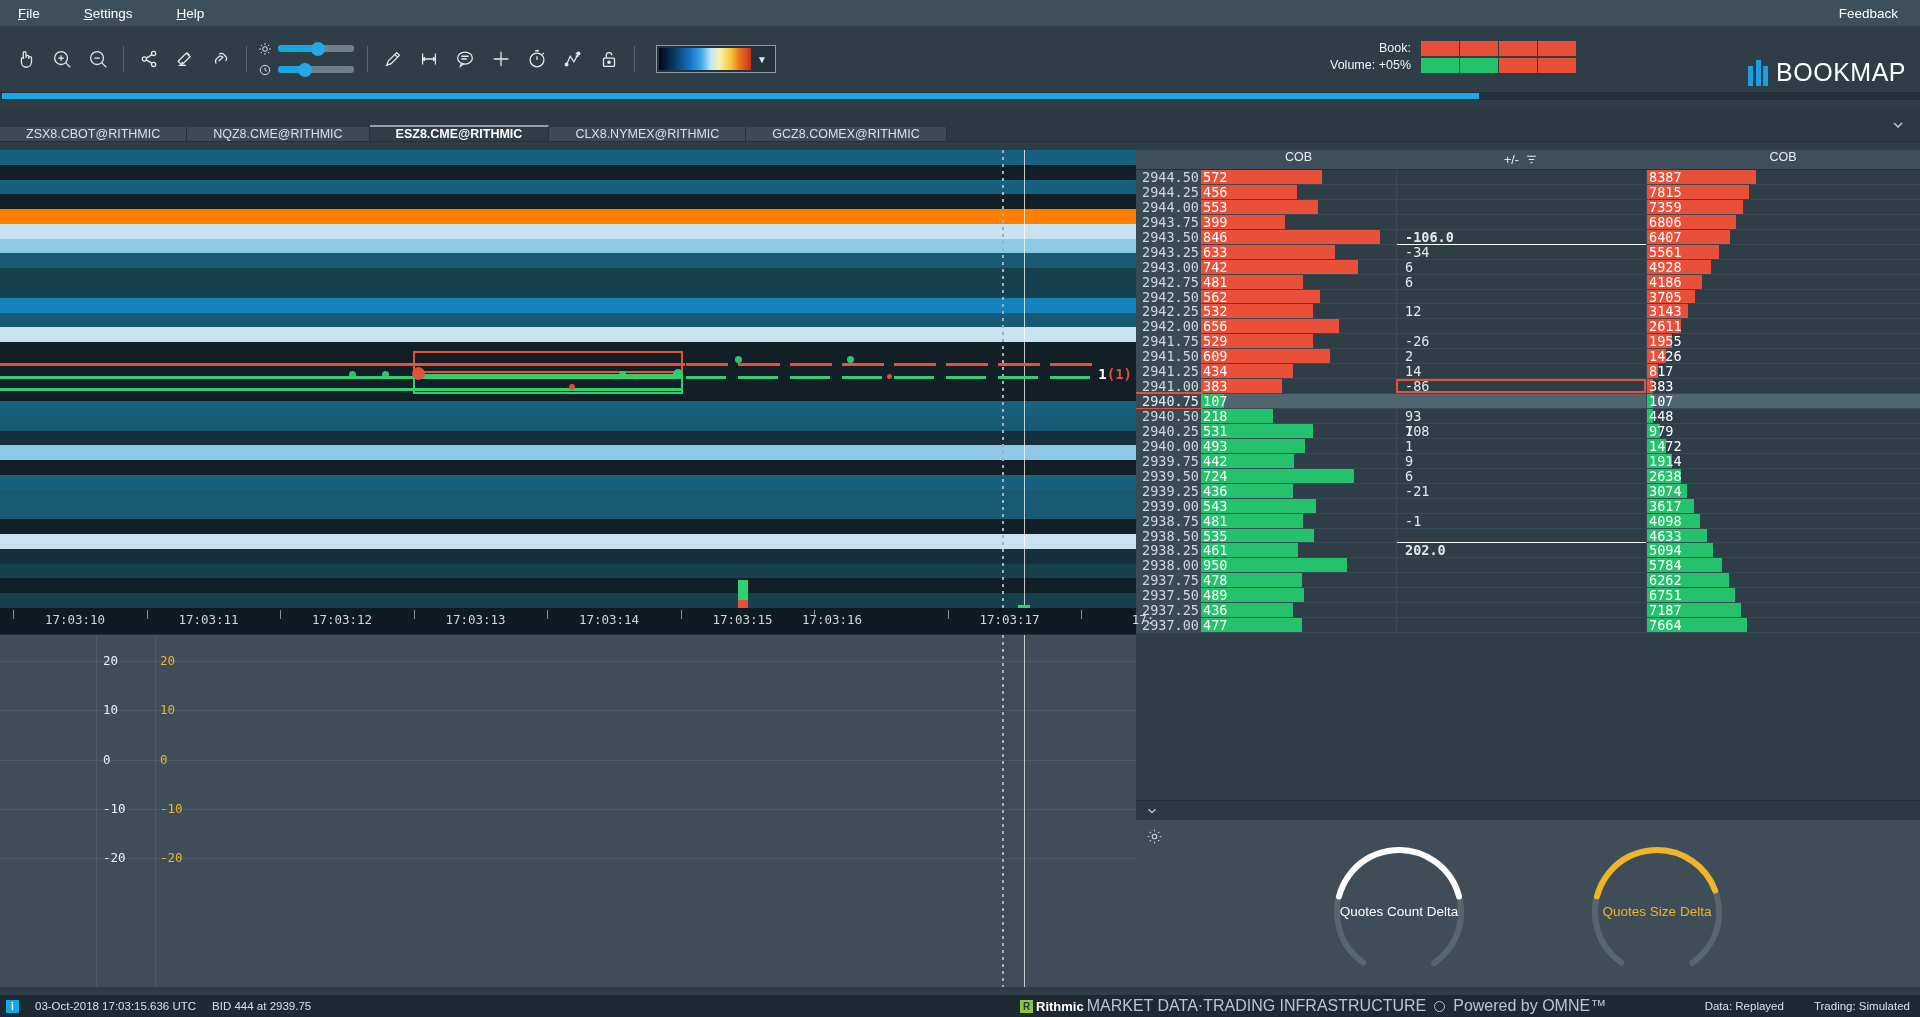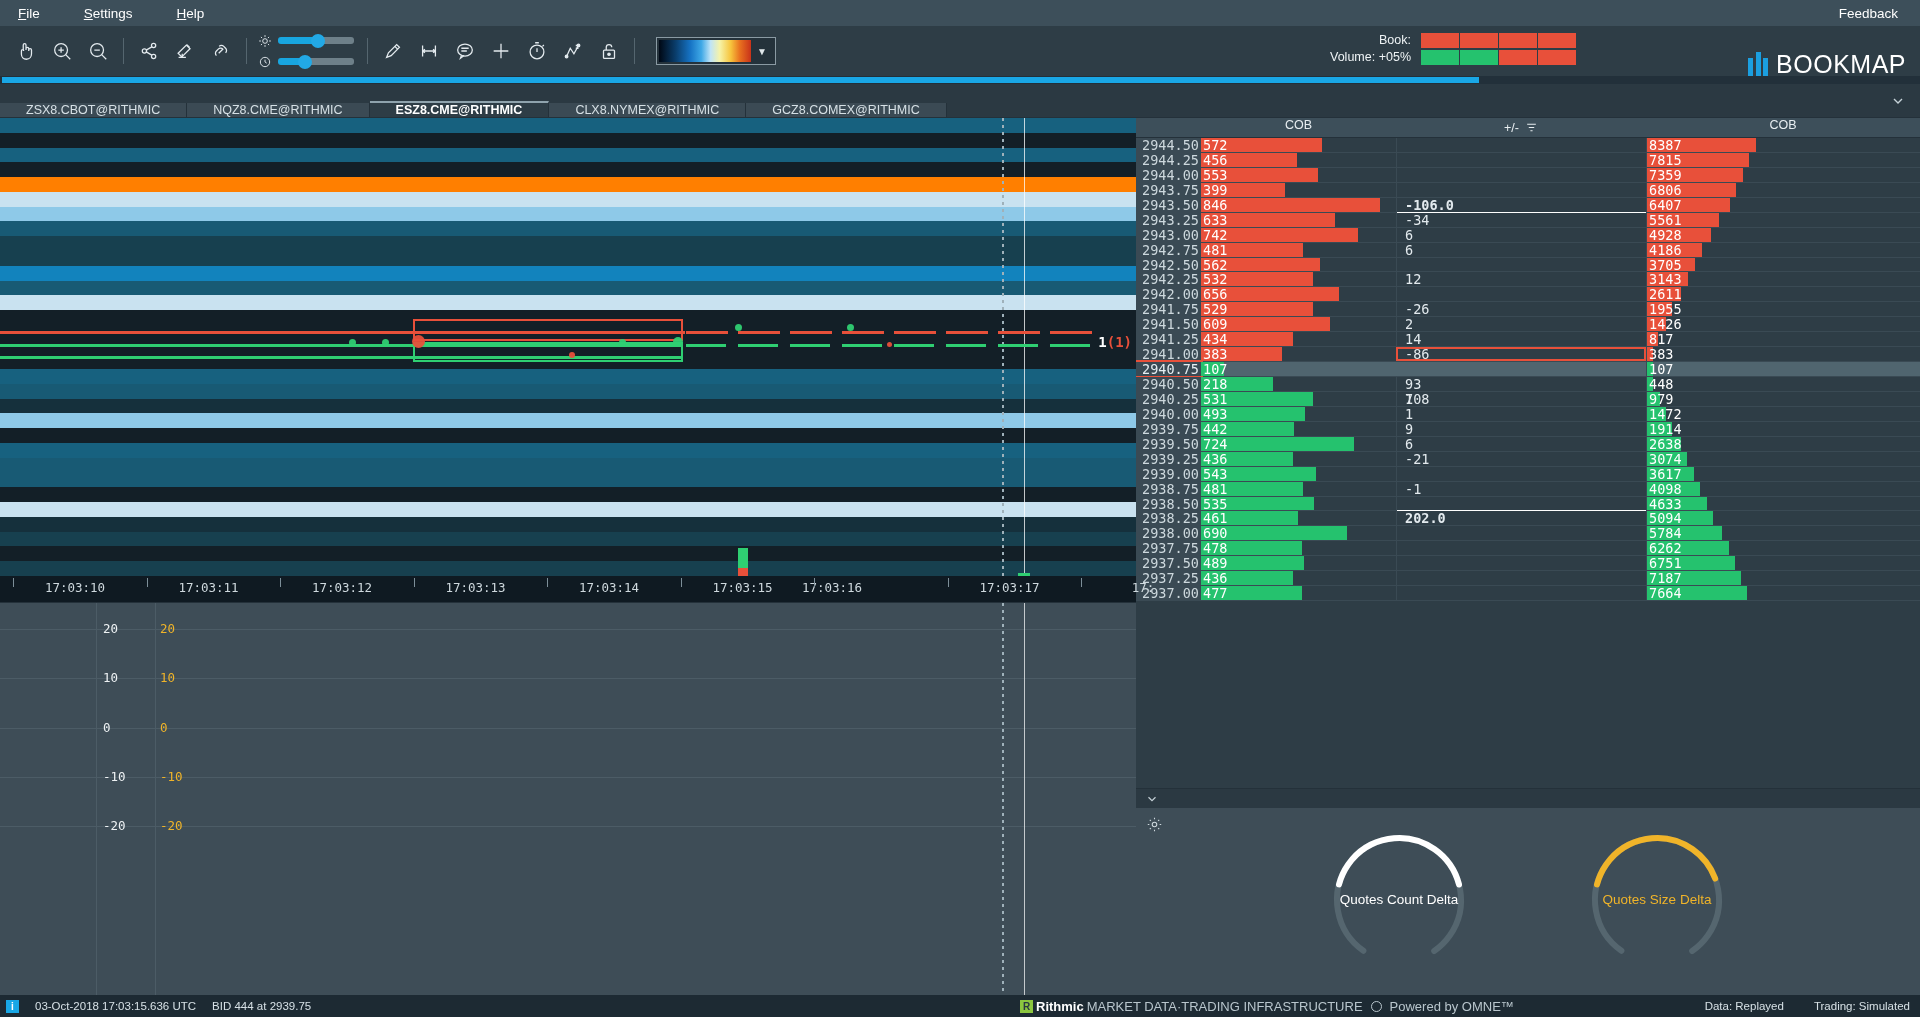--- a/index.html
+++ b/index.html
@@ -3,21 +3,21 @@
 <meta charset="utf-8">
 <style>
   * { box-sizing: border-box; margin: 0; padding: 0; }
   html, body {
     width: 1920px; height: 1017px;
     background: #2e3d46;
     font-family: "Liberation Sans", sans-serif;
     overflow: hidden;
     color: #e8eef1;
   }
-  .app { position: relative; width: 1920px; height: 1017px; display: flex; flex-direction: column; }
+  .app { position: relative; width: 1920px; height: 1017px; display: flex; flex-direction: column; gap: 8px; }
 
   
   .menubar {
     height: 26px; background: #3d4f5a; display: flex; align-items: center;
     padding-left: 18px; gap: 44px; flex: 0 0 26px; position: relative;
   }
   .menubar .mi { font-size: 13.5px; color: #ffffff; cursor: default; }
   .menubar .mi u { text-decoration: underline; }
   .menubar .feedback {
     position: absolute; right: 22px; font-size: 13.5px; color: #ffffff;
@@ -194,21 +194,21 @@
     width: 13px; height: 13px; background: #18a7e6; color: #fff; font-size: 10px;
     display: flex; align-items: center; justify-content: center; font-weight: bold;
   }
   .sb-center { position: absolute; left: 1020px; display: flex; align-items: center; gap: 8px; }
   .rithmic-badge { display: flex; align-items: center; gap: 3px; }
   .rithmic-r {
     width: 13px; height: 13px; background: #8cc63f; color: #2b3942; font-weight: bold;
     font-size: 10px; display: flex; align-items: center; justify-content: center;
   }
   .rithmic-name { color: #ffffff; font-weight: bold; font-size: 13px; }
-  .rithmic-sub { color: #b9c6cd; font-size: 13px; }
+  .rithmic-sub { color: #b9c6cd; font-size: 16px; }
   .omne-circle { width: 11px; height: 11px; border: 1.4px solid #b9c6cd; border-radius: 50%; }
   .sb-right { position: absolute; right: 10px; display: flex; gap: 30px; }
 </style>
 </head>
 <body>
 
 <div class="app">
 
   <div class="menubar">
     <div class="mi"><u>F</u>ile</div>
@@ -834,21 +834,21 @@
             <div class="c-pm"><span class="big">202.0</span></div>
             <div class="c-cobR">
               <div class="bar" style="width:66.34046511627908px;background:#25c26e"></div>
               <div class="num">5094</div>
             </div>
           </div>
           <div class="dom-row">
             <div class="c-price">2938.00</div>
             <div class="c-cobL">
               <div class="bar" style="width:145.66666666666669px;background:#25c26e"></div>
-              <div class="num">690</div>
+              <div class="num">950</div>
             </div>
             <div class="c-pm"><span class=""></span></div>
             <div class="c-cobR">
               <div class="bar" style="width:75.32651162790698px;background:#25c26e"></div>
               <div class="num">5784</div>
             </div>
           </div>
           <div class="dom-row">
             <div class="c-price">2937.75</div>
             <div class="c-cobL">

